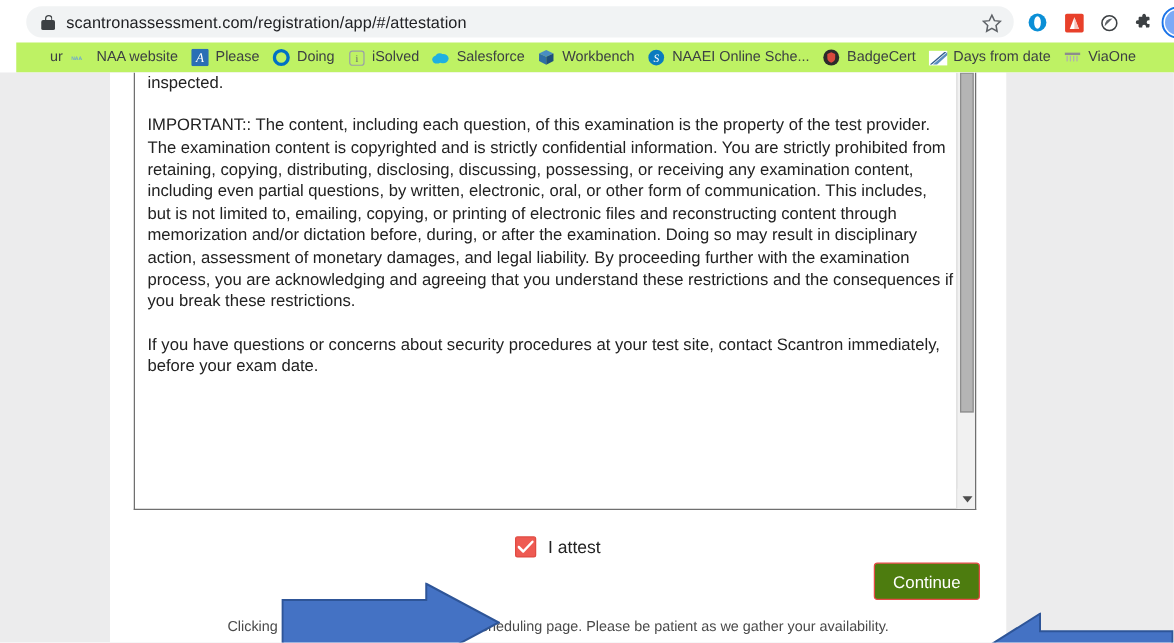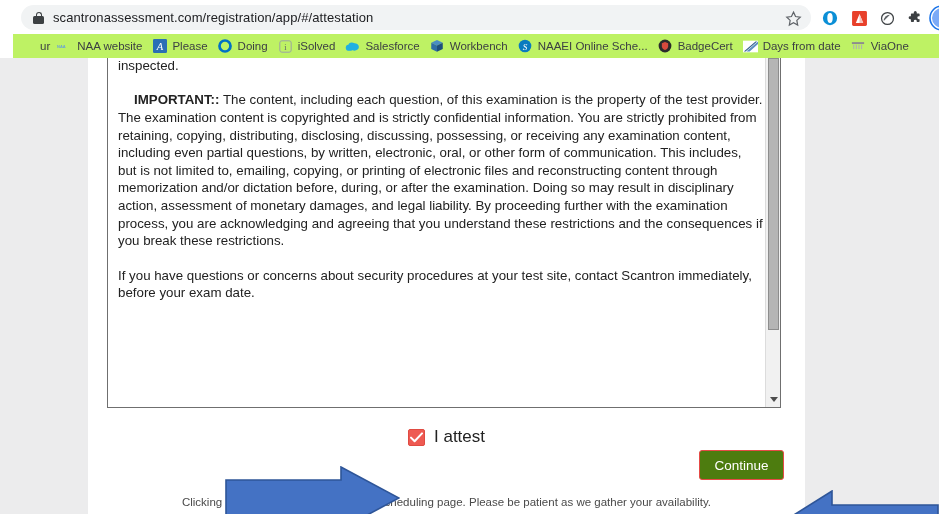--- a/index.html
+++ b/index.html
@@ -138,21 +138,21 @@
 
   #attestation-text {
     position: absolute; left: 10px; top: -54px;
     width: 645px;
     font-size: 13.3px;
     line-height: 17.6px;
     color: #222222;
     font-family: "Liberation Sans", sans-serif;
   }
   #attestation-text p { margin: 0 0 17px 0; }
-  #attestation-text b { font-weight: bold; margin-left: 16px; }
+  #attestation-text b { font-weight: normal; }
 
   
   #inner-scrollbar {
     position: absolute; right: 0px; top: 0px;
     width: 15px; height: 100%;
     background: #f1f1f1;
     border-left: 1px solid #dcdcdc;
   }
   #inner-scroll-thumb {
     position: absolute; left: 2px; top: 0px;
@@ -183,21 +183,21 @@
     width: 17px; height: 17px;
     background: #ee5a52;
     border: 1px solid #e04b42;
     border-radius: 2px;
     display: flex; align-items: center; justify-content: center;
     flex: 0 0 auto;
     margin-right: 9px;
   }
   #attest-checkbox svg { display: block; }
   #attest-label {
-    font-size: 17px;
+    font-size: 14px;
     color: #222222;
     font-family: "Liberation Sans", sans-serif;
   }
 
   #continue-button {
     position: absolute; left: 611px; top: 392px;
     width: 85px; height: 30px;
     background: #4d7c0f;
     border: 1px solid #e64a46;
     border-radius: 3px;

